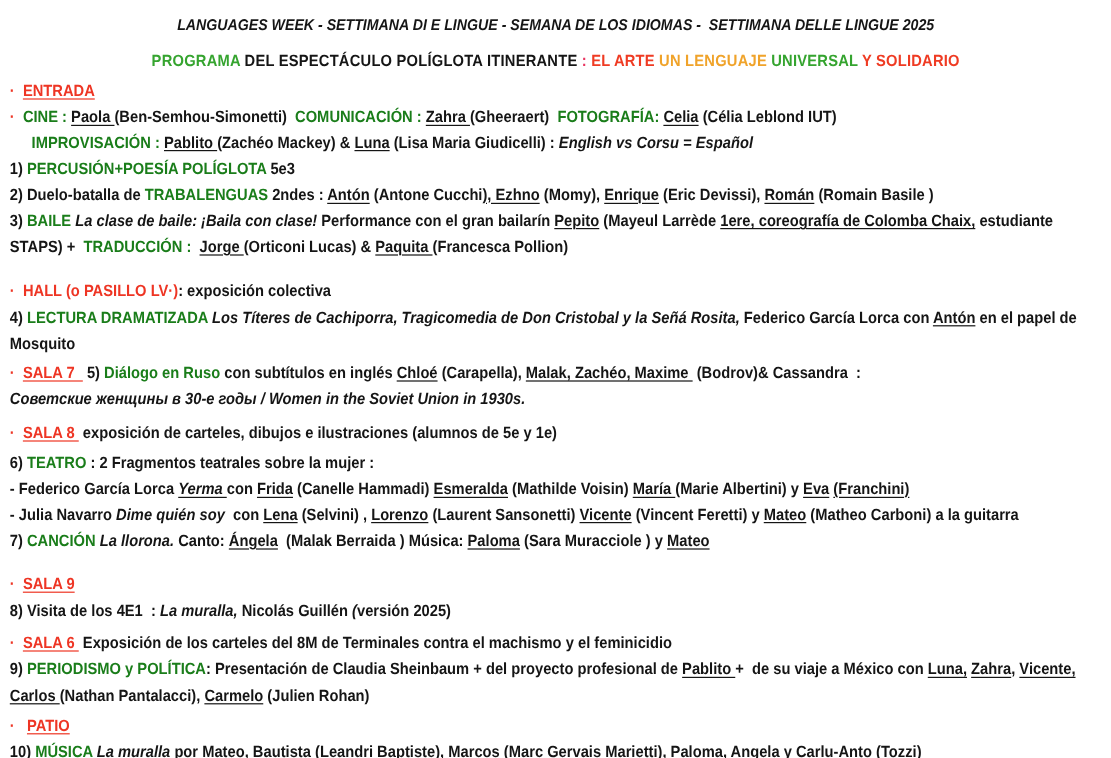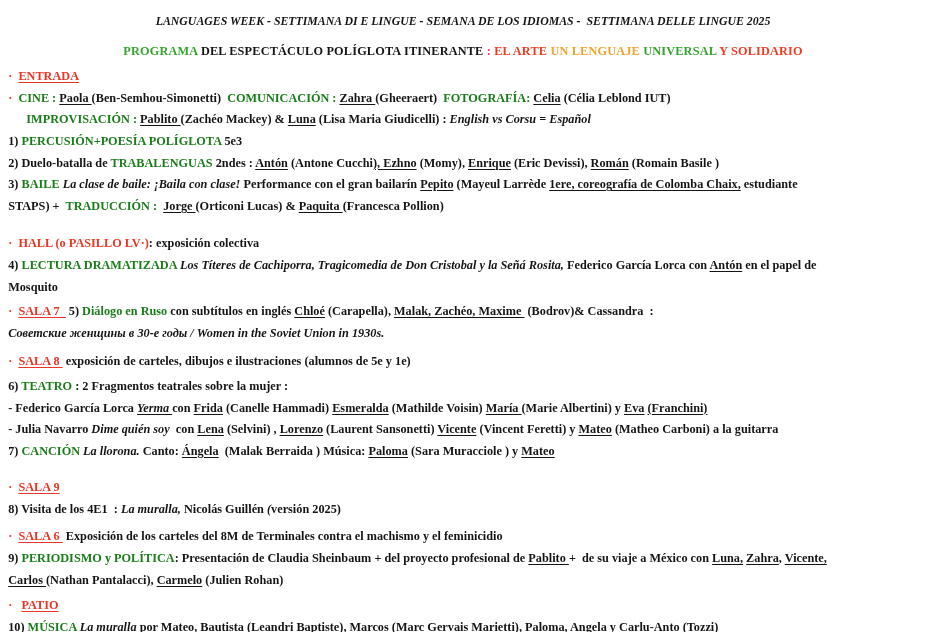--- a/index.html
+++ b/index.html
@@ -1,19 +1,19 @@
 <!DOCTYPE html>
 <html style="--green: #1a7d1a; --red: #ee3524; --sub-green: #35a42f; --sub-yellow: #f0a32a; --sub-pink: #e93560; --sub-red: #ef3b23;"><head>
 <meta charset="utf-8">
 <style>
   html,body{margin:0;padding:0;background:#ffffff;}
   body{width:926px;height:632px;overflow:hidden;}
   .doc{
     width:906px;height:632px;
-    font-family:Liberation Serif, serif;
+    font-family:Liberation Sans, sans-serif;
     font-weight:700;
     color:#151515;
     position:relative;
   }
   .doc-inner{
     width:1020px;
     transform:scaleX(0.908);
     transform-origin:0 0;
     padding-top:10px;
     font-size:13.5px;

